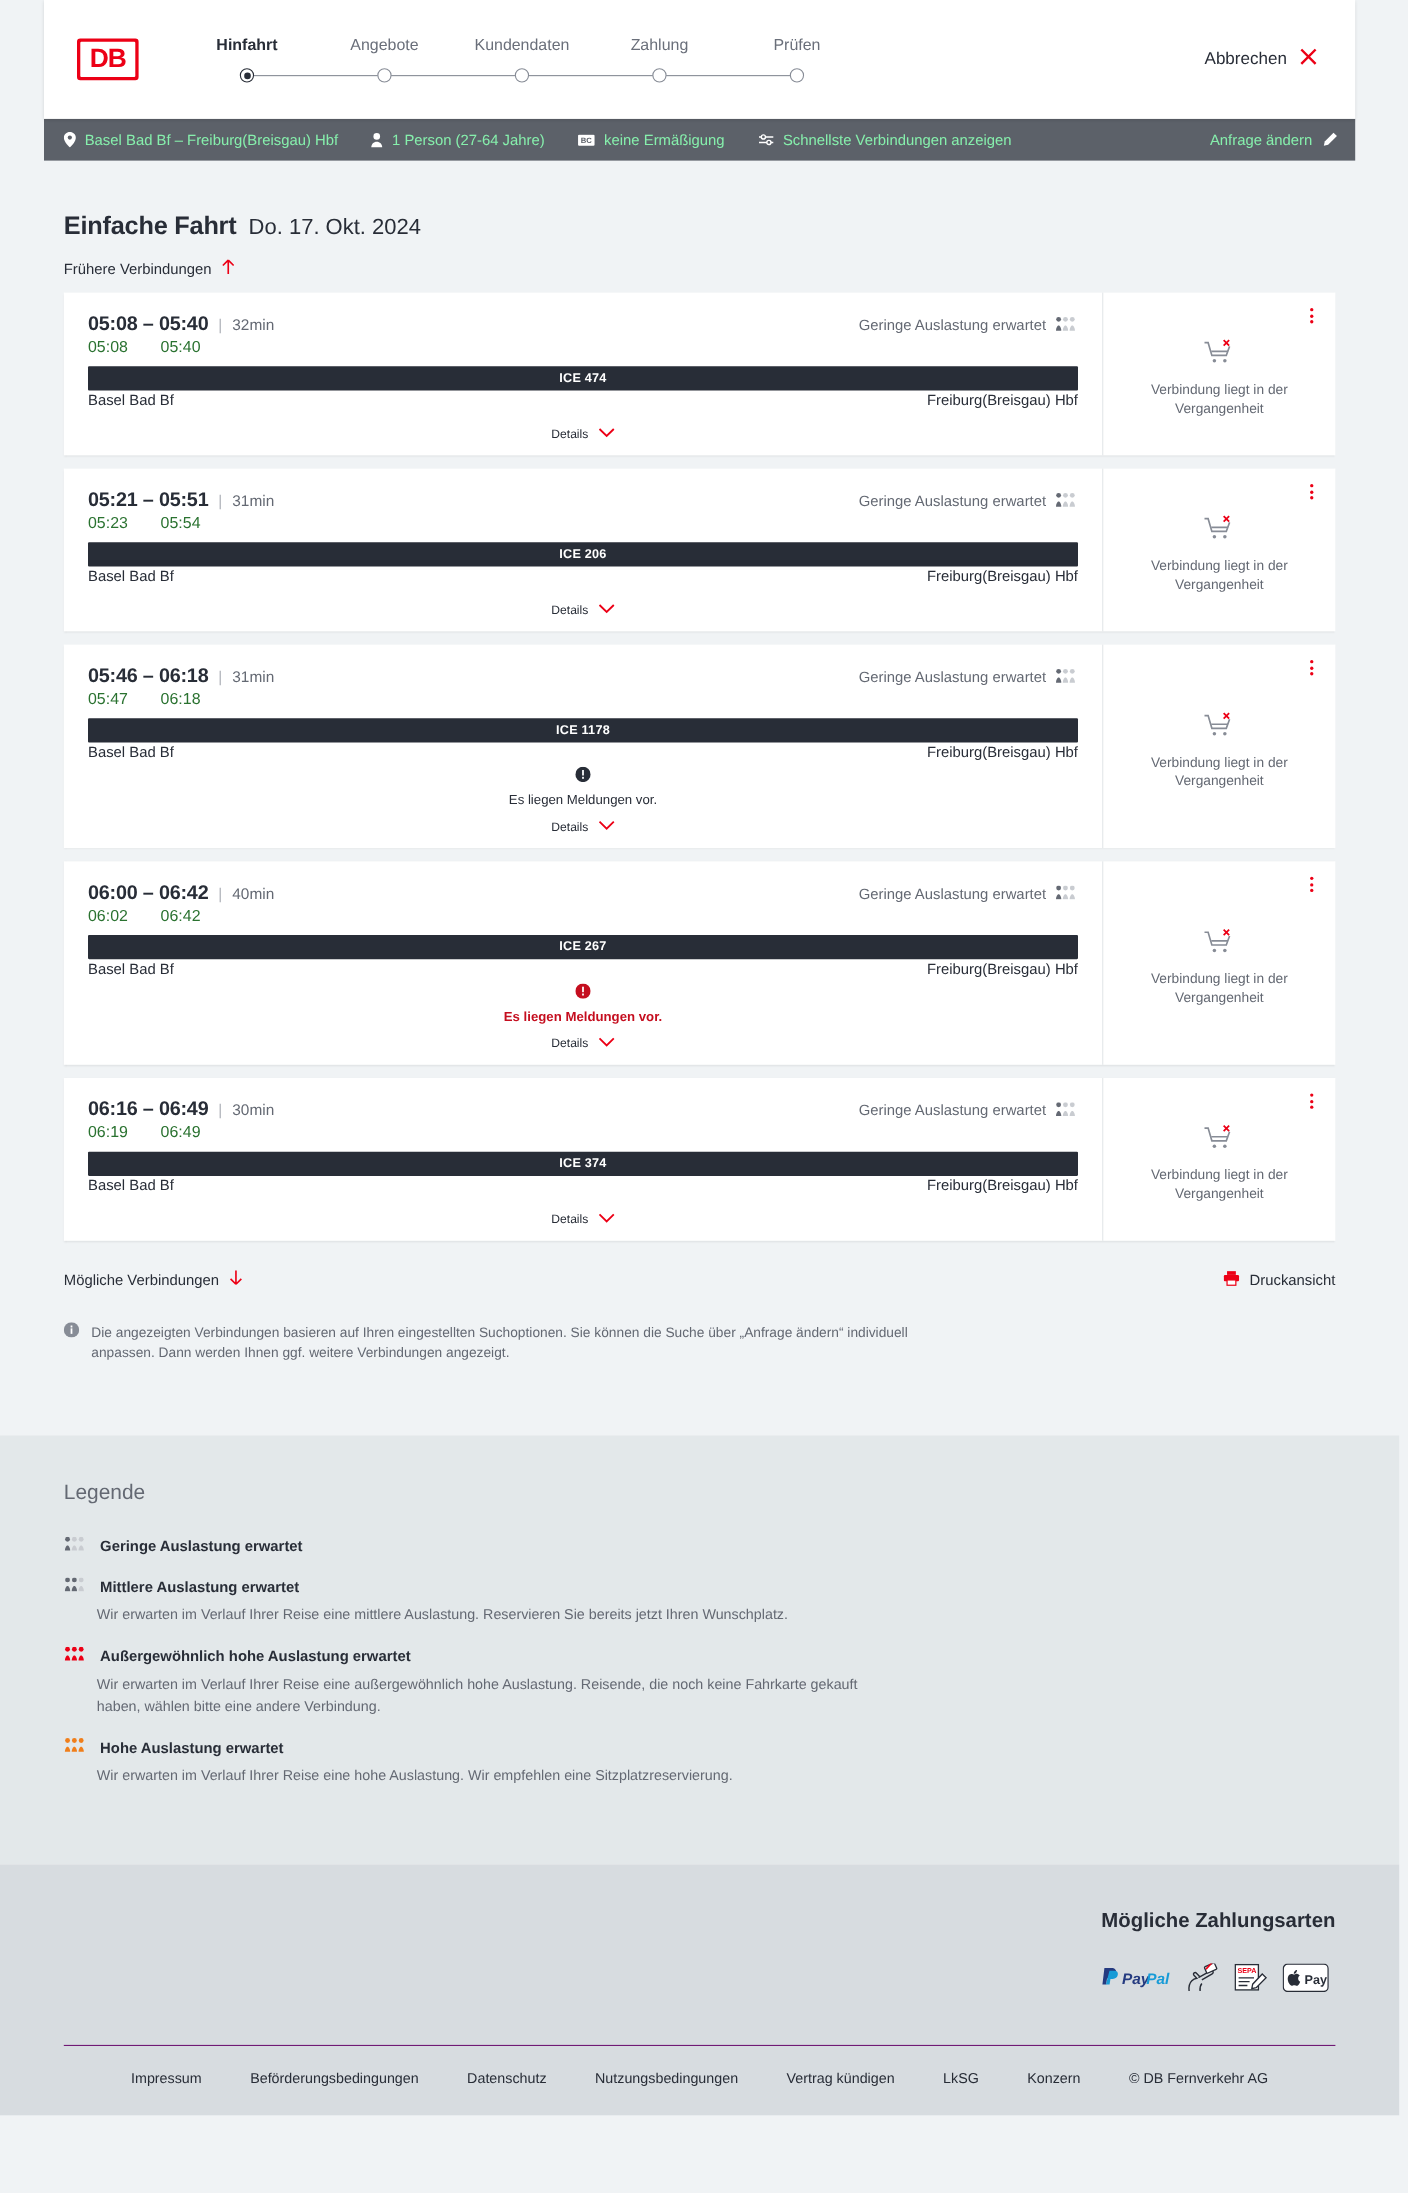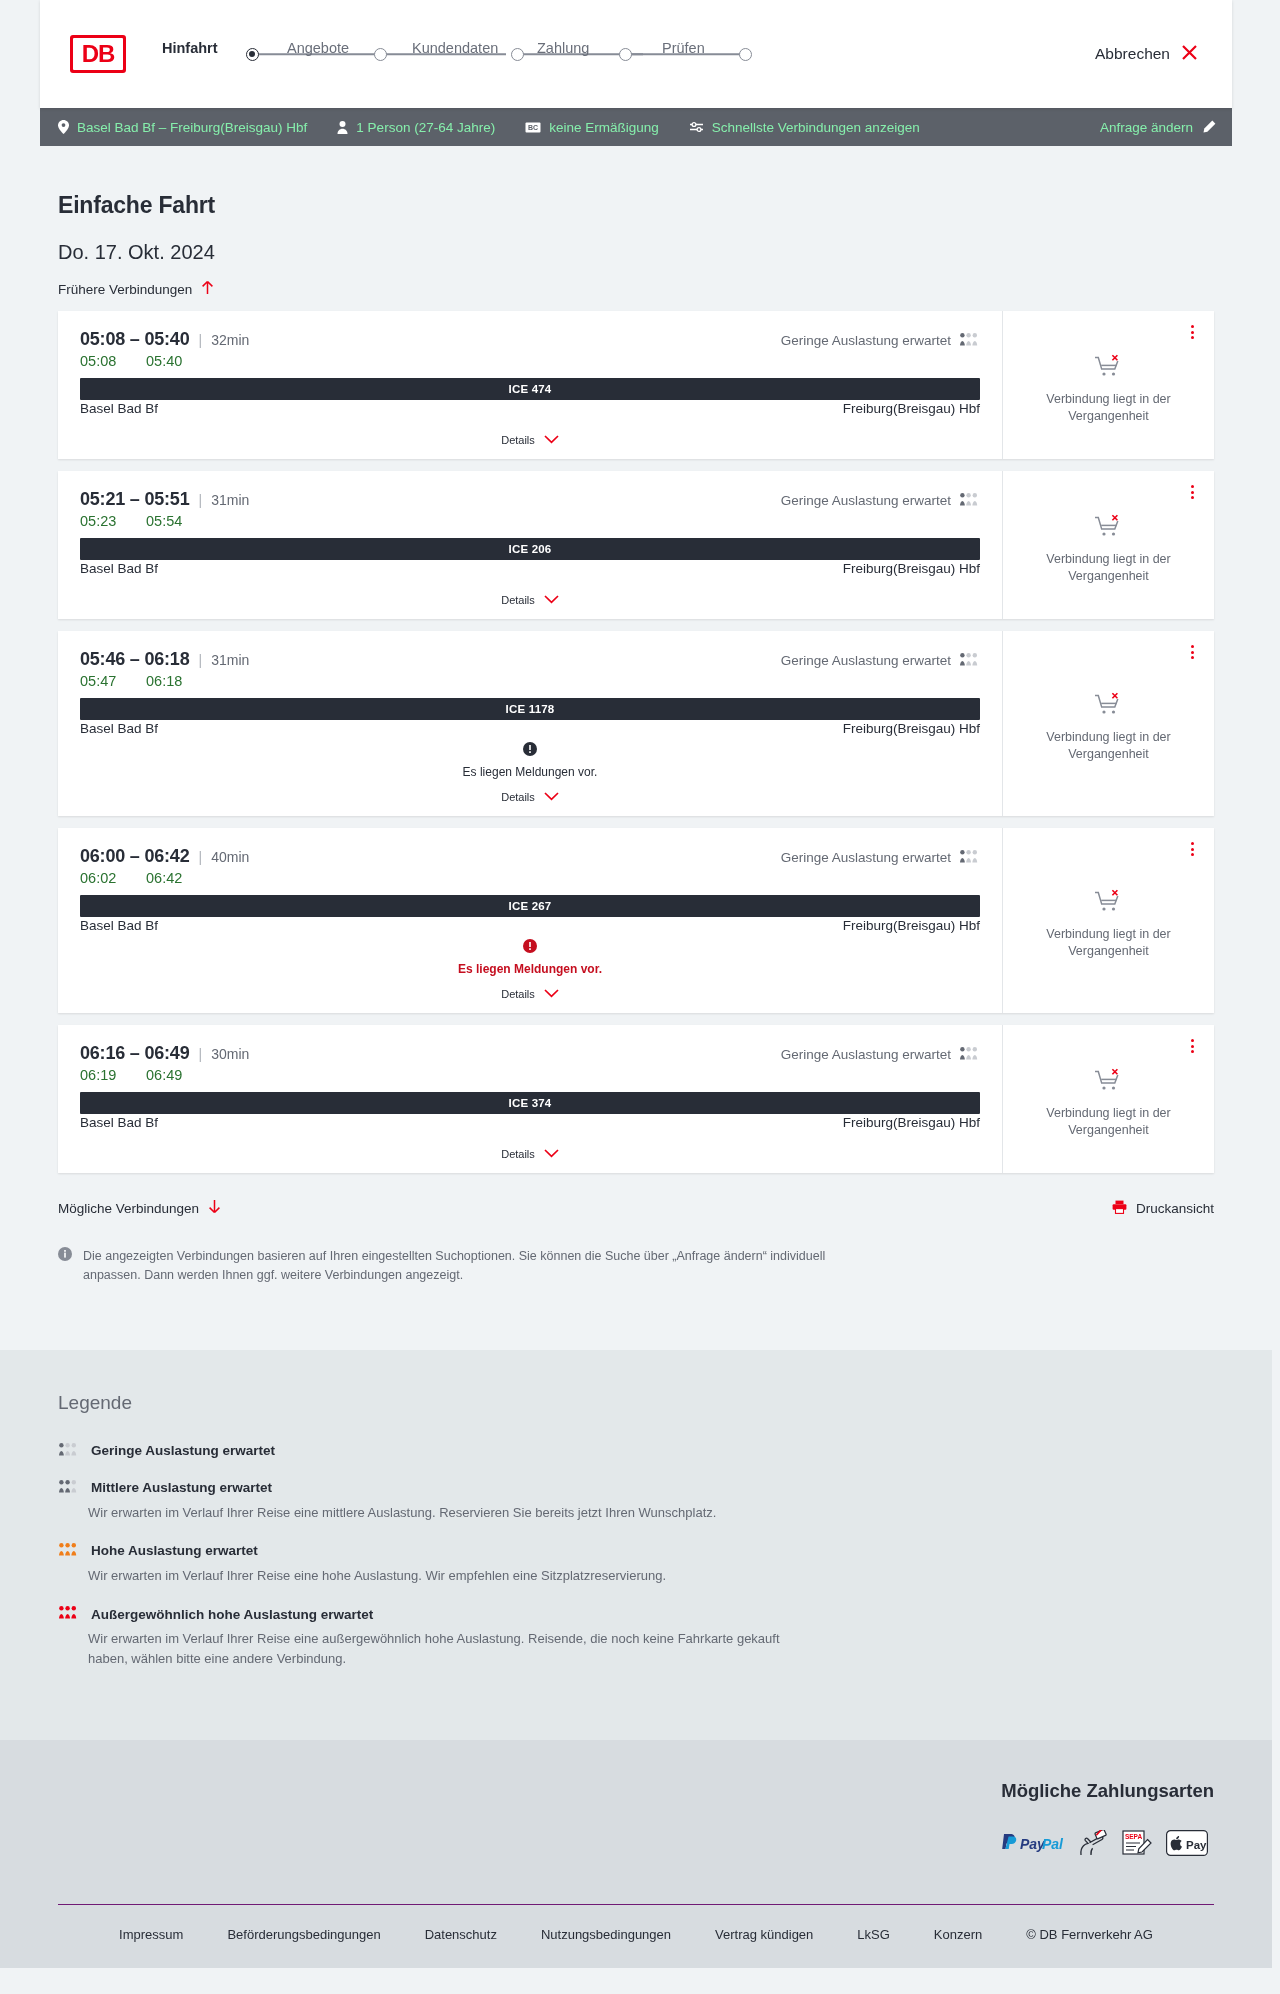--- a/index.html
+++ b/index.html
@@ -40,21 +40,21 @@
     color: #ec0016;
     font-weight: bold;
     font-size: 24px;
     letter-spacing: -1px;
     font-family: "Liberation Sans", sans-serif;
   }
   .stepper { display: flex; align-items: flex-start; flex: 0 0 auto; }
   .step {
     width: 125px;
     display: flex;
-    flex-direction: row;
+    flex-direction: column;
     align-items: center;
     position: relative;
     cursor: pointer;
   }
   .step-label {
     font-size: 14.5px;
     color: #6a6f7a;
     margin-bottom: 13px;
     white-space: nowrap;
   }
@@ -114,23 +114,22 @@
   }
   .summary-item { display: flex; align-items: center; gap: 8px; margin-right: 30px; white-space: nowrap; }
   .summary-item.last { margin-left: auto; margin-right: 0; gap: 9px; cursor: pointer; }
   .sum-ico { display: flex; align-items: center; }
 
   
   .main { padding: 0 40px; }
   .title-row {
     display: flex;
     align-items: baseline;
-    gap: 22px;
+    gap: 11px;
     padding: 46px 0 0 18px;
-    flex-direction: column;
   }
   .title-main { font-size: 23px; font-weight: bold; letter-spacing: -0.2px; }
   .title-date { font-size: 20px; color: #282d37; }
   .earlier-row {
     padding: 16px 0 13px 18px;
     display: flex; align-items: center; gap: 9px;
     font-size: 13.5px;
     cursor: pointer;
     width: max-content;
   }
@@ -753,44 +752,44 @@
                 <circle cx="14.8" cy="2.3" r="2.2" fill="#c9ccd1"></circle>
                 <path d="M12.4  12.6c0-2.3 1.1-4.7 2.4-4.7s2.4 2.4 2.4 4.7z" fill="#c9ccd1"></path>
               </svg></span>
       <span class="legend-label">Mittlere Auslastung erwartet</span>
     </div>
     <div class="legend-desc">Wir erwarten im Verlauf Ihrer Reise eine mittlere Auslastung. Reservieren Sie bereits jetzt Ihren Wunschplatz.</div>
         </div>
         <div class="legend-item">
     <div class="legend-head">
       <span><svg width="21" height="13" viewBox="0 0 19 13">
+                <circle cx="2.4" cy="2.3" r="2.2" fill="#ec0016"></circle>
+                <path d="M0  12.6c0-2.3 1.1-4.7 2.4-4.7s2.4 2.4 2.4 4.7z" fill="#ec0016"></path>
+                <circle cx="8.6" cy="2.3" r="2.2" fill="#ec0016"></circle>
+                <path d="M6.2  12.6c0-2.3 1.1-4.7 2.4-4.7s2.4 2.4 2.4 4.7z" fill="#ec0016"></path>
+                <circle cx="14.8" cy="2.3" r="2.2" fill="#ec0016"></circle>
+                <path d="M12.4  12.6c0-2.3 1.1-4.7 2.4-4.7s2.4 2.4 2.4 4.7z" fill="#ec0016"></path>
+              </svg></span>
+      <span class="legend-label">Außergewöhnlich hohe Auslastung erwartet</span>
+    </div>
+    <div class="legend-desc">Wir erwarten im Verlauf Ihrer Reise eine außergewöhnlich hohe Auslastung. Reisende, die noch keine Fahrkarte gekauft haben, wählen bitte eine andere Verbindung.</div>
+        </div>
+        <div class="legend-item">
+    <div class="legend-head">
+      <span><svg width="21" height="13" viewBox="0 0 19 13">
                 <circle cx="2.4" cy="2.3" r="2.2" fill="#f07e1a"></circle>
                 <path d="M0  12.6c0-2.3 1.1-4.7 2.4-4.7s2.4 2.4 2.4 4.7z" fill="#f07e1a"></path>
                 <circle cx="8.6" cy="2.3" r="2.2" fill="#f07e1a"></circle>
                 <path d="M6.2  12.6c0-2.3 1.1-4.7 2.4-4.7s2.4 2.4 2.4 4.7z" fill="#f07e1a"></path>
                 <circle cx="14.8" cy="2.3" r="2.2" fill="#f07e1a"></circle>
                 <path d="M12.4  12.6c0-2.3 1.1-4.7 2.4-4.7s2.4 2.4 2.4 4.7z" fill="#f07e1a"></path>
               </svg></span>
       <span class="legend-label">Hohe Auslastung erwartet</span>
     </div>
     <div class="legend-desc">Wir erwarten im Verlauf Ihrer Reise eine hohe Auslastung. Wir empfehlen eine Sitzplatzreservierung.</div>
-        </div>
-        <div class="legend-item">
-    <div class="legend-head">
-      <span><svg width="21" height="13" viewBox="0 0 19 13">
-                <circle cx="2.4" cy="2.3" r="2.2" fill="#ec0016"></circle>
-                <path d="M0  12.6c0-2.3 1.1-4.7 2.4-4.7s2.4 2.4 2.4 4.7z" fill="#ec0016"></path>
-                <circle cx="8.6" cy="2.3" r="2.2" fill="#ec0016"></circle>
-                <path d="M6.2  12.6c0-2.3 1.1-4.7 2.4-4.7s2.4 2.4 2.4 4.7z" fill="#ec0016"></path>
-                <circle cx="14.8" cy="2.3" r="2.2" fill="#ec0016"></circle>
-                <path d="M12.4  12.6c0-2.3 1.1-4.7 2.4-4.7s2.4 2.4 2.4 4.7z" fill="#ec0016"></path>
-              </svg></span>
-      <span class="legend-label">Außergewöhnlich hohe Auslastung erwartet</span>
-    </div>
-    <div class="legend-desc">Wir erwarten im Verlauf Ihrer Reise eine außergewöhnlich hohe Auslastung. Reisende, die noch keine Fahrkarte gekauft haben, wählen bitte eine andere Verbindung.</div>
         </div>
       </div>
   </div>
 
   <div class="footer">
     <div class="pay-block">
       <div class="pay-title">Mögliche Zahlungsarten</div>
       <div class="pay-icons">
         <span class="pay-badge">
           <svg width="64" height="22" viewBox="0 0 64 22">

